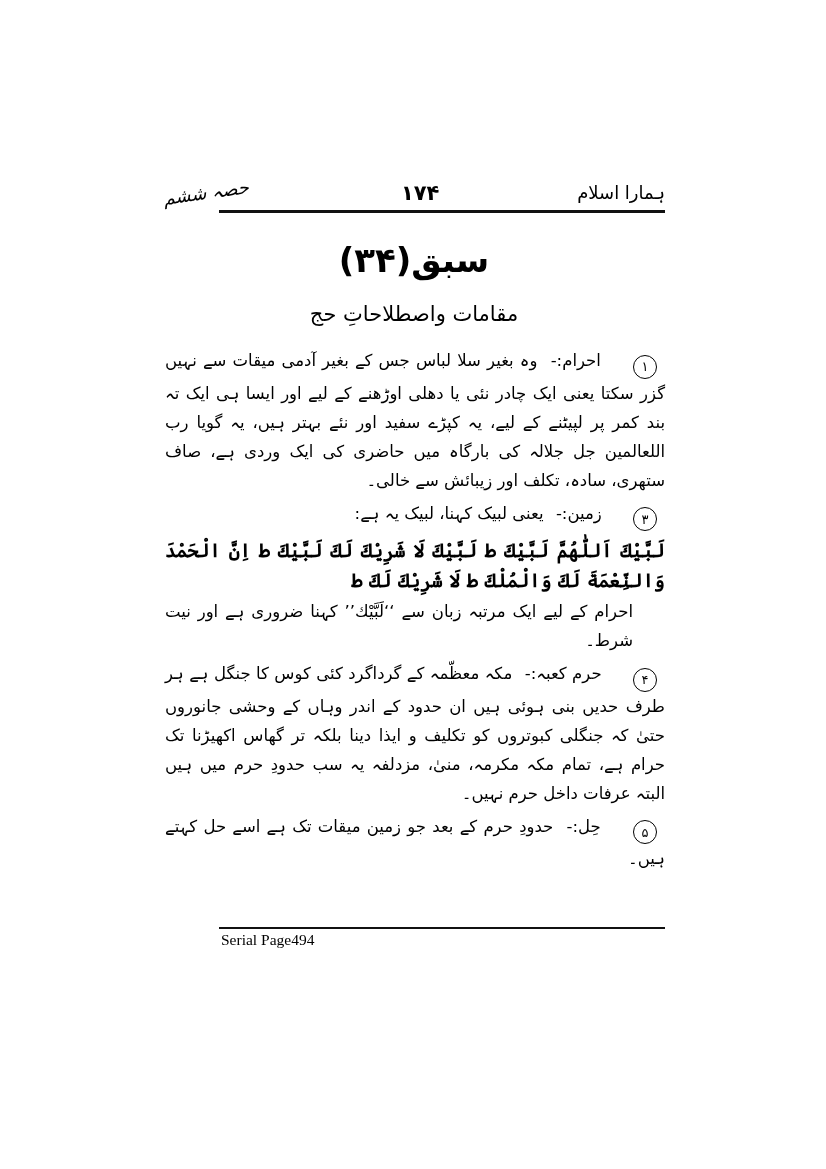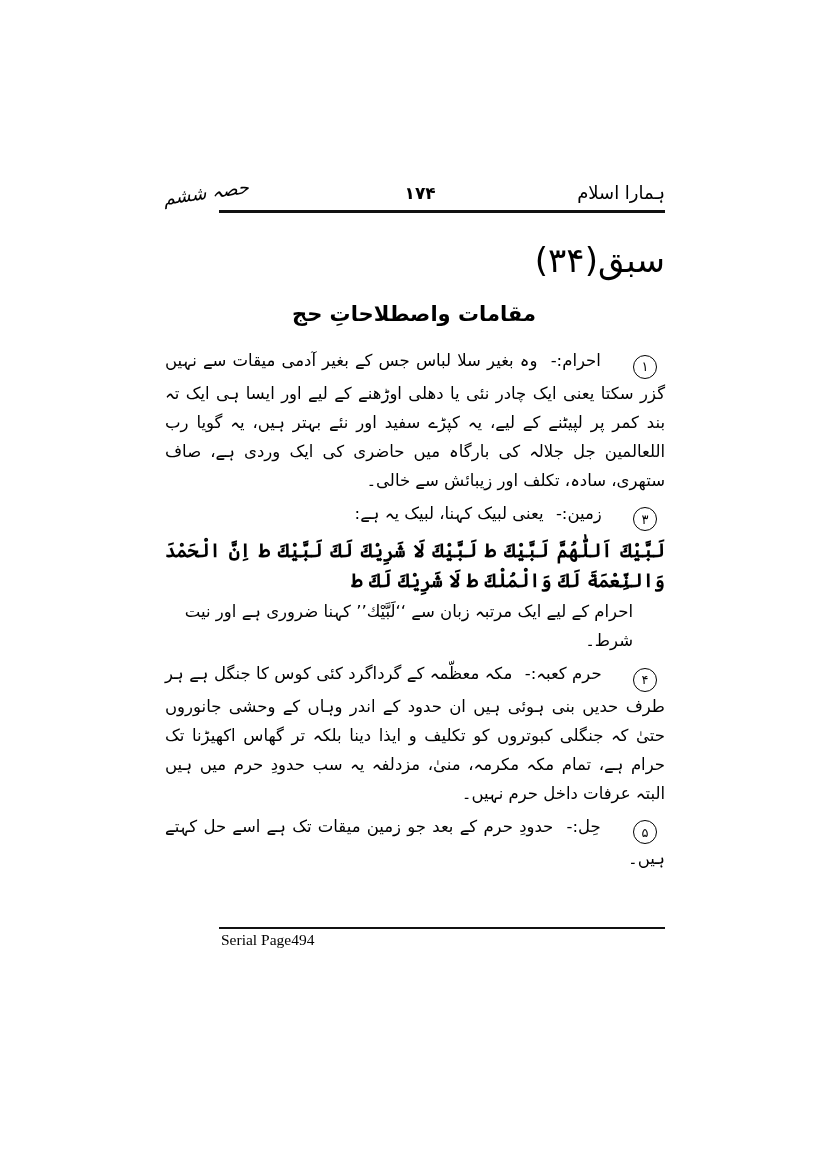--- a/index.html
+++ b/index.html
@@ -18,49 +18,50 @@
     position: absolute;
     top: 180px; left: 163px; width: 502px;
     direction: rtl;
     display: flex;
     justify-content: space-between;
     align-items: flex-end;
     font-size: 18px;
     line-height: 26px;
   }
   .page-header .book-title { font-size: 18px; }
-  .page-header .page-num   { font-weight: bold; font-size: 17px; letter-spacing: 1px; margin-left: 14px; }
+  .page-header .page-num   { font-weight: bold; font-size: 21px; letter-spacing: 1px; margin-left: 14px; }
   .page-header .part-label { font-size: 18px; font-style: italic; transform: rotate(-8deg); }
 
   .rule {
     position: absolute;
     left: 219px; width: 446px; height: 2.5px;
     background: #111111;
   }
   .rule.header-rule { top: 210px; }
   .rule.footer-rule { top: 927px; height: 2px; }
 
   
   .lesson-title {
     position: absolute;
     top: 234px; left: 163px; width: 502px;
     margin: 0;
     direction: rtl;
+    text-align: center;
     font-size: 34px;
-    font-weight: normal;
+    font-weight: bold;
     line-height: 52px;
   }
   .lesson-subtitle {
     position: absolute;
     top: 298px; left: 163px; width: 502px;
     margin: 0;
     direction: rtl;
     text-align: center;
     font-size: 21px;
-    font-weight: bold;
+    font-weight: normal;
     line-height: 32px;
   }
 
   
   .lesson-body {
     position: absolute;
     top: 346px; left: 165px; width: 500px;
     direction: rtl;
     text-align: justify;
     font-size: 16.5px;
@@ -88,21 +89,20 @@
     text-align: justify;
     font-size: 19px;
     font-weight: bold;
     line-height: 30px;
     font-family: "DejaVu Serif", "Liberation Serif", serif;
   }
   p.note {
     margin: 2px 0 4px 0;
     padding-right: 32px;
     direction: rtl;
-    text-align: right;
   }
 
   
   .page-footer {
     position: absolute;
     top: 931px; left: 221px;
     font-family: "Liberation Serif", "DejaVu Serif", serif;
     font-size: 15.5px;
     color: #000;
   }

